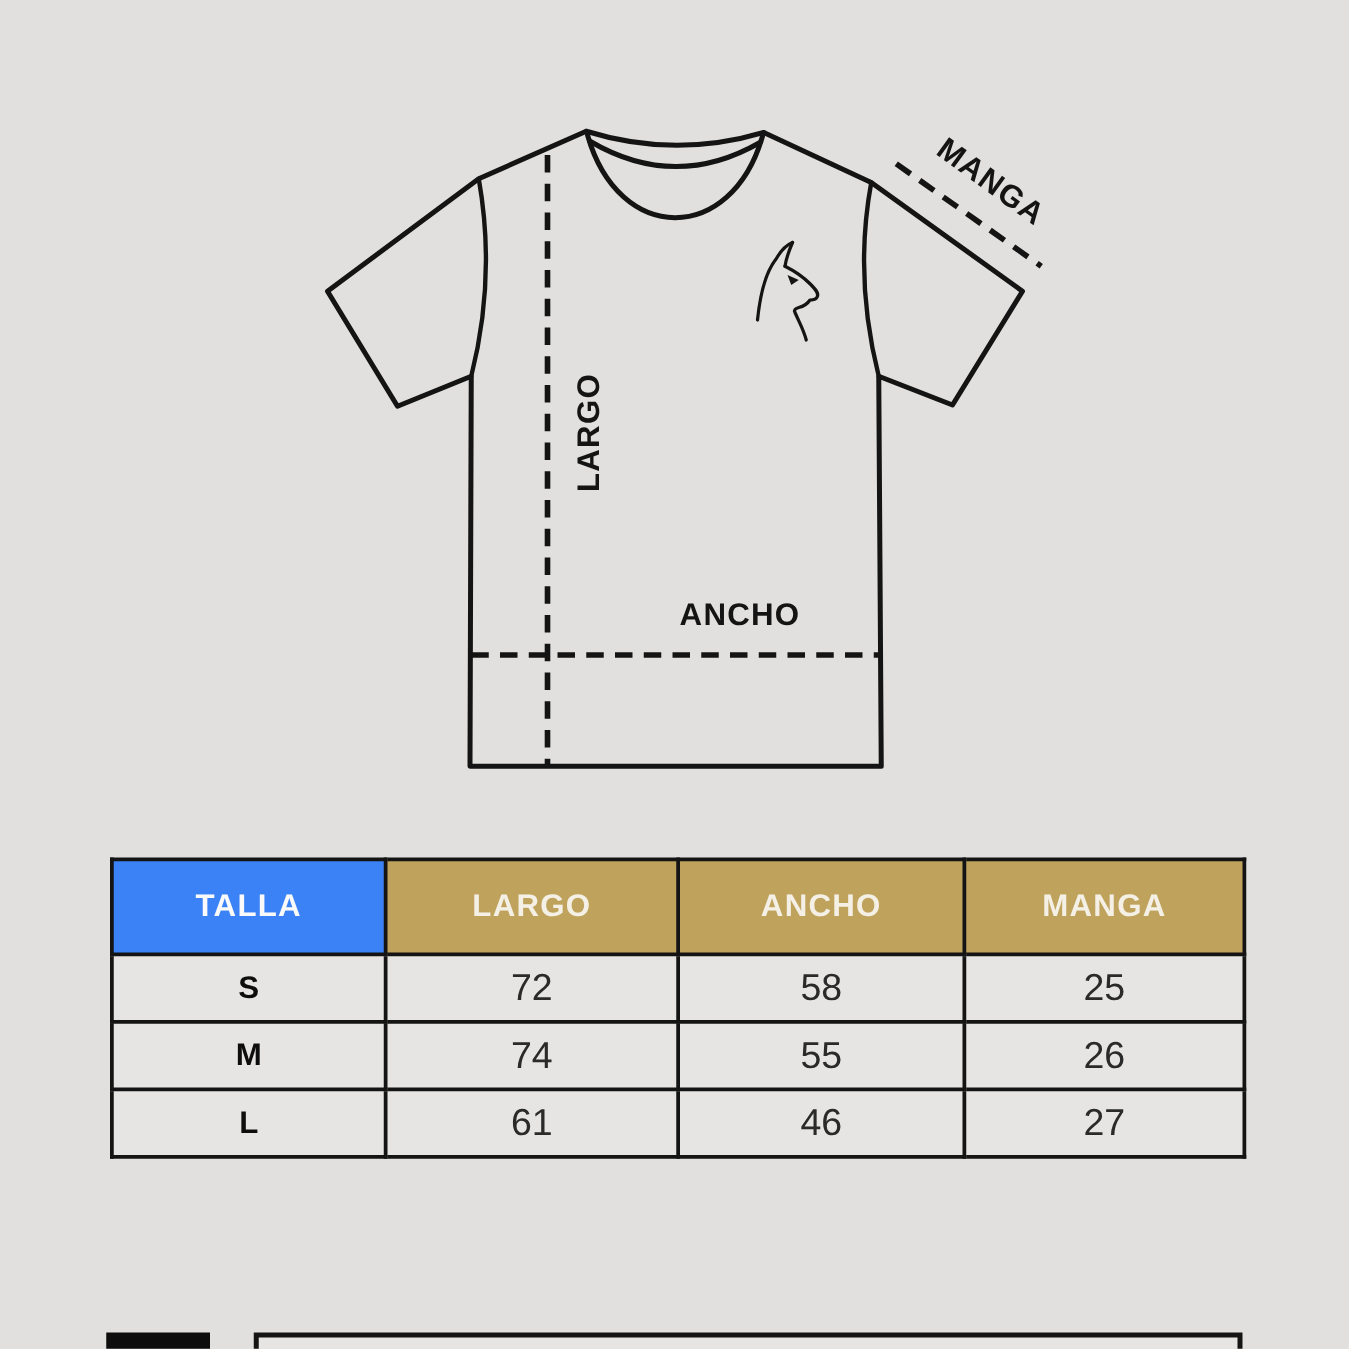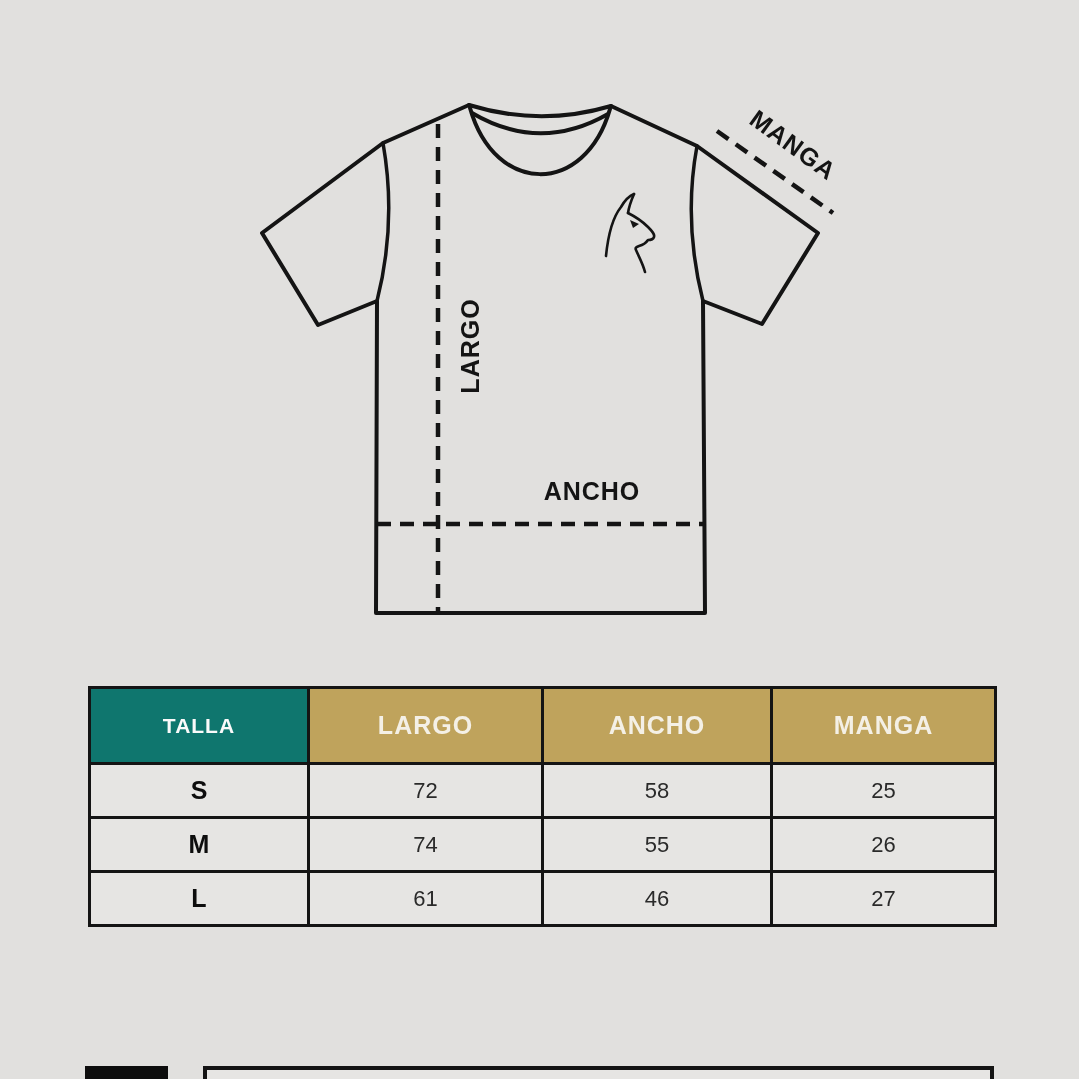--- a/index.html
+++ b/index.html
@@ -30,30 +30,30 @@
     border-collapse:collapse;table-layout:fixed;
   }
   #size-table th,#size-table td{
     border:3px solid #141414;
     text-align:center;vertical-align:middle;
     padding:0;
   }
   #size-table thead tr{height:76px;}
   #size-table tbody tr{height:54px;}
   th.hdr-talla{
-    background:#0f766e;color:#fafafa;
-    font-size:21px;font-weight:bold;letter-spacing:1px;
+    background:#3b82f6;color:#fafafa;
+    font-size:25px;font-weight:bold;letter-spacing:1px;
   }
   th.hdr-measure{
     background:#bfa35c;color:#f4f0e6;
     font-size:25px;font-weight:bold;letter-spacing:1px;
   }
   td{background:#e6e5e3;}
   td.cell-size{font-size:25px;font-weight:bold;color:#0d0d0d;}
-  td.cell-value{font-size:22px;font-weight:400;color:#2a2a2a;}
+  td.cell-value{font-size:30px;font-weight:400;color:#2a2a2a;}
 
   
   #bottom-black-cell{
     position:absolute;left:85px;top:1066px;width:83px;height:30px;
     background:#0d0d0d;
   }
   #bottom-outlined-box{
     position:absolute;left:203px;top:1066px;width:783px;height:30px;
     border:4px solid #141414;background:#e6e5e3;
   }

